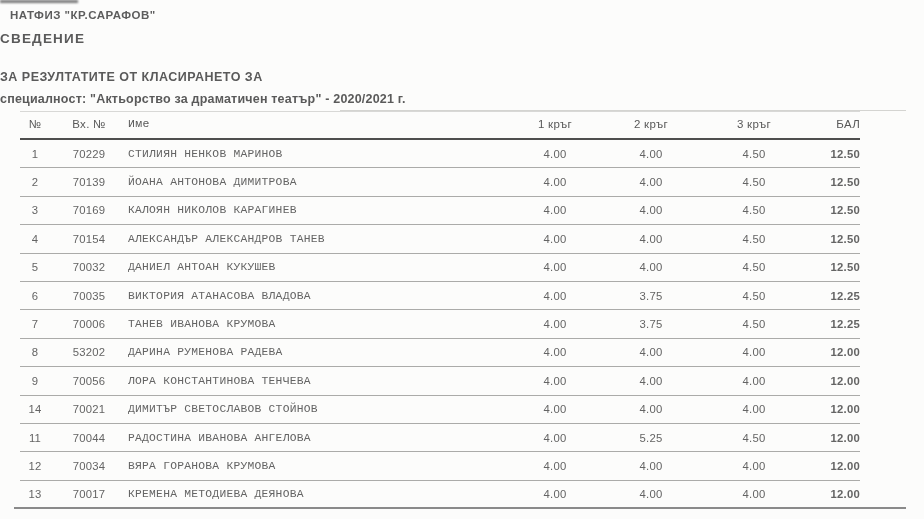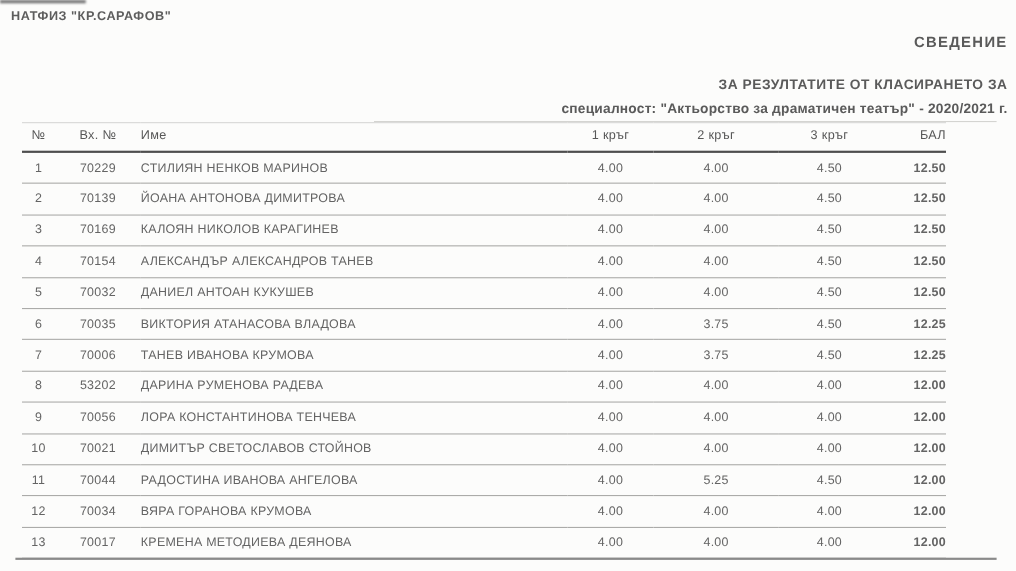--- a/index.html
+++ b/index.html
@@ -39,23 +39,22 @@
     font-size: 11.5px;
     font-weight: 700;
     letter-spacing: 0.5px;
     color: #5d5d5d;
   }
   .titles {
     position: absolute;
     top: 31px;
     left: 0;
     width: 905px;
-    text-align: right;
+    text-align: left;
     color: #5a5a5a;
-    padding-left: 11px;
   }
   .doc-title {
     font-size: 13.5px;
     font-weight: 700;
     letter-spacing: 1.2px;
   }
   .doc-subtitle {
     margin-top: 24px;
     font-size: 12.5px;
     font-weight: 700;
@@ -96,21 +95,21 @@
     overflow: hidden;
   }
   .col0 { width: 30px;  text-align: center; }
   .col1 { width: 78px;  text-align: center; }
   .col2 { width: 388px; text-align: left; }
   .col3 { width: 78px;  text-align: center; }
   .col4 { width: 114px; text-align: center; margin-top: 18px; }
   .col5 { width: 92px;  text-align: center; }
   .col6 { width: 60px;  text-align: right; }
   th.col1, td.col1 { padding-left: 8px; }
-  th.col2, td.col2 { padding-left: 17px; }
+  th.col2, td.col2 { padding-left: 17px; font-family: Liberation Mono, monospace; }
   td.col6 {
     font-weight: 700;
     color: #4d4d4d;
   }
   .scan-rule-bottom {
     position: absolute;
     top: 507px;
     left: 14px;
     width: 892px;
     height: 2px;
@@ -219,21 +218,21 @@
       <tr>
         <td class="col0">9</td>
         <td class="col1">70056</td>
         <td class="col2">ЛОРА КОНСТАНТИНОВА ТЕНЧЕВА</td>
         <td class="col3">4.00</td>
         <td class="col4">4.00</td>
         <td class="col5">4.00</td>
         <td class="col6">12.00</td>
       </tr>
       <tr>
-        <td class="col0">10</td>
+        <td class="col0">14</td>
         <td class="col1">70021</td>
         <td class="col2">ДИМИТЪР СВЕТОСЛАВОВ СТОЙНОВ</td>
         <td class="col3">4.00</td>
         <td class="col4">4.00</td>
         <td class="col5">4.00</td>
         <td class="col6">12.00</td>
       </tr>
       <tr>
         <td class="col0">11</td>
         <td class="col1">70044</td>

